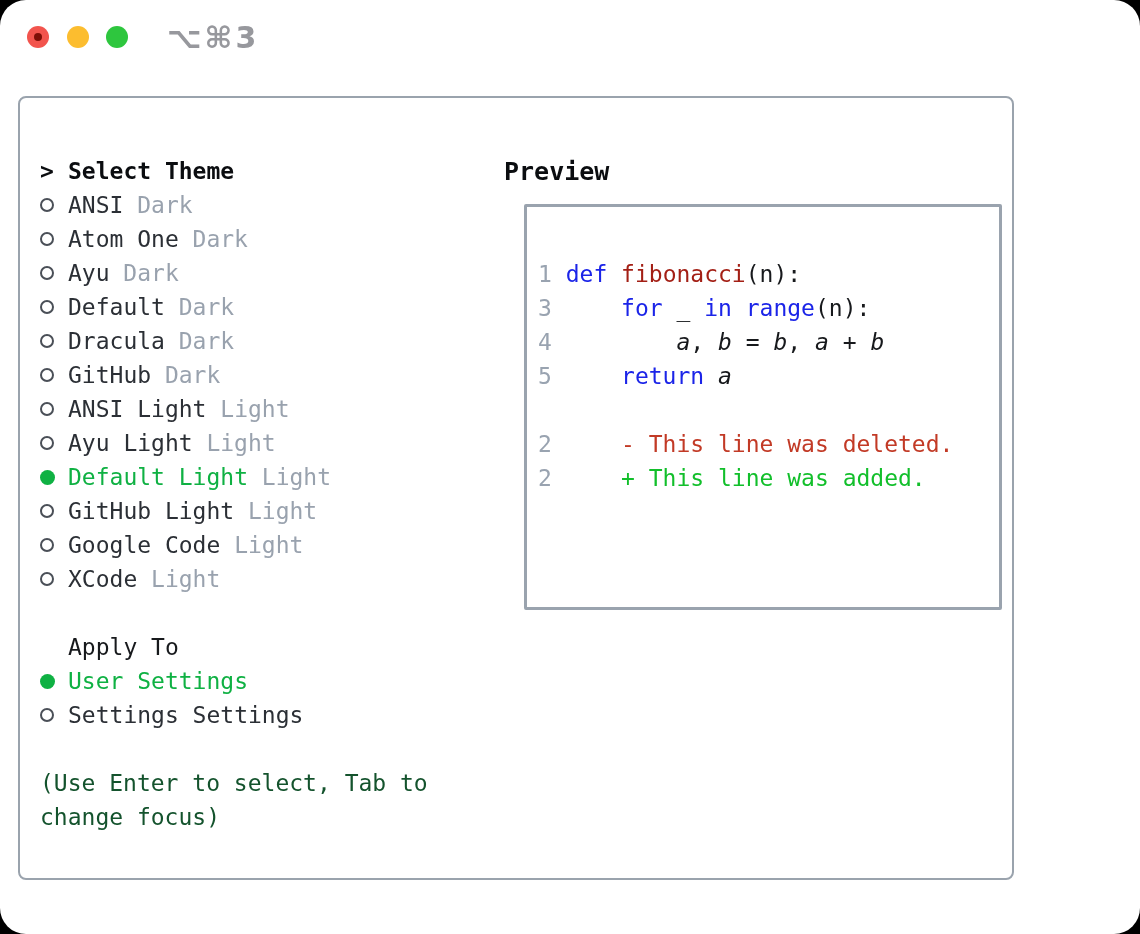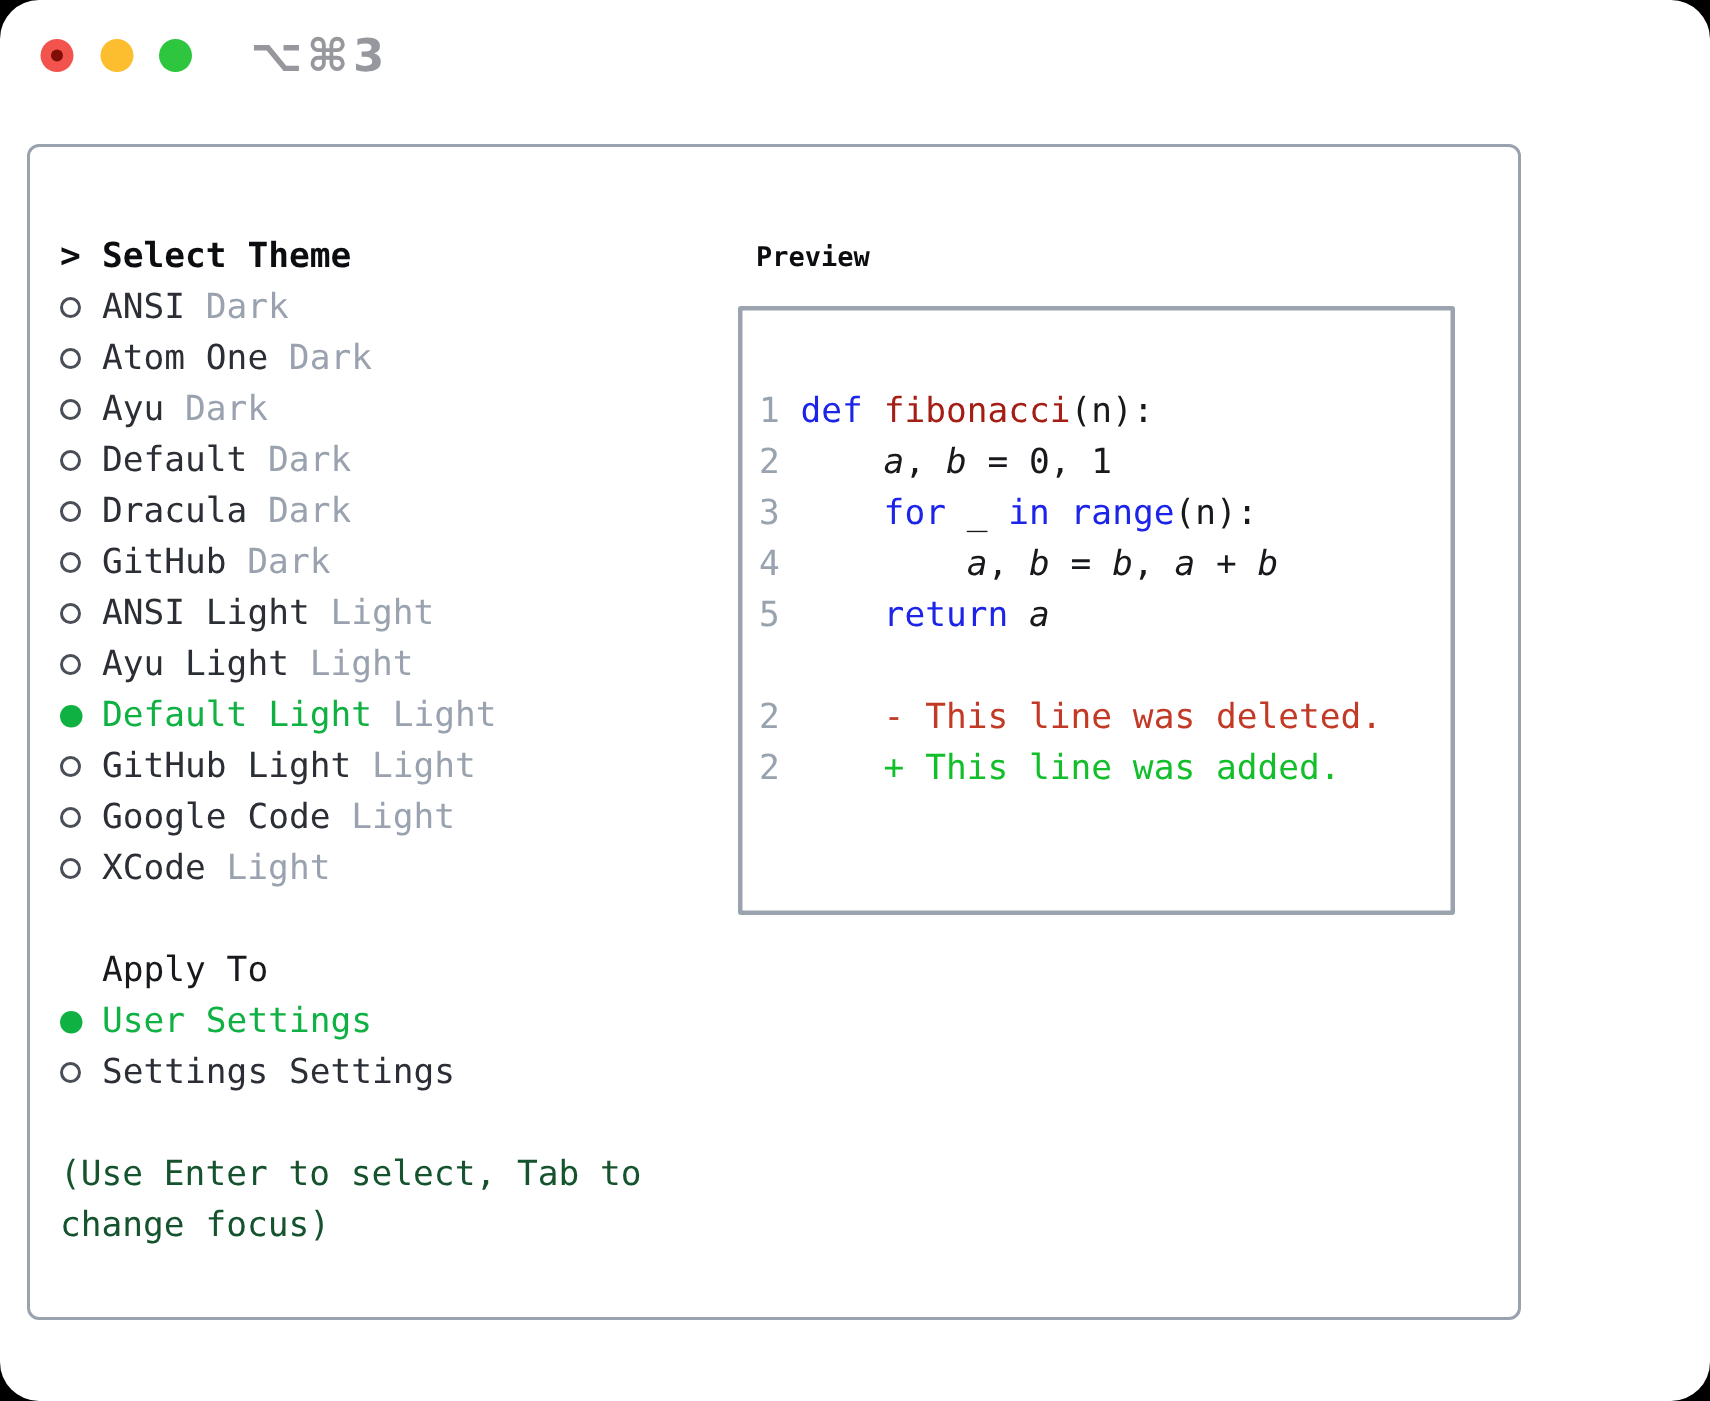--- a/index.html
+++ b/index.html
@@ -32,23 +32,23 @@
   .circle.sel{width:15px;height:15px;border:none;background:#0fb143;}
   .hdr{font-weight:bold;color:#0b0d10;}
   .hdr-plain{color:#17191c;}
   .name{color:#2b2f35;}
   .row.selected .name{color:#0fb143;}
   .tag{color:#99a2ae;margin-left:0.6em;}
   .section-gap{margin-top:34px;}
   .help{margin-top:34px;color:#14532d;font-size:23px;}
   .help div{height:34px;line-height:34px;white-space:pre;}
   
-  .preview-title{position:absolute;left:484px;top:56px;height:34px;display:flex;align-items:center;font-size:18px;}
+  .preview-title{position:absolute;left:484px;top:56px;height:34px;display:flex;align-items:center;font-size:25px;}
   .preview-box{
-    position:absolute;left:472px;top:106px;width:478px;height:406px;
+    position:absolute;left:504px;top:106px;width:478px;height:406px;
     border:3px solid #9aa3ae;border-radius:2px;box-sizing:border-box;
     padding:50px 0 0 11px;background:#fff;overflow:hidden;
   }
   .cline{height:34px;line-height:34px;font-size:23px;white-space:pre;color:#17191c;}
   .lnum{display:inline-block;width:2ch;color:#99a3b0;}
   .spacer{height:34px;}
   .tk-kw{color:#1b24e8;}
   .tk-fn{color:#a31f15;}
   .tk-var{font-style:italic;color:#17191c;}
   .tk-ctx{color:#8f97a2;}
@@ -157,21 +157,20 @@
     </div>
 
     <div class="preview-title">
       <span class="hdr">Preview</span>
     </div>
 
     <div class="preview-box">
 
       <div class="cline"><span class="lnum">1</span><span class="tk-kw">def</span><span> </span><span class="tk-fn">fibonacci</span><span>(n):</span></div>
 
-      <div class="cline"><span class="lnum">2</span><span>    </span><span class="tk-var">a</span><span>, </span><span class="tk-var">b</span><span> = 0, 1</span></div>
 
       <div class="cline"><span class="lnum">3</span><span>    </span><span class="tk-kw">for</span><span> _ </span><span class="tk-kw">in</span><span> </span><span class="tk-kw">range</span><span>(n):</span></div>
 
       <div class="cline"><span class="lnum">4</span><span>        </span><span class="tk-var">a</span><span>, </span><span class="tk-var">b</span><span> = </span><span class="tk-var">b</span><span>, </span><span class="tk-var">a</span><span> + </span><span class="tk-var">b</span></div>
 
       <div class="cline"><span class="lnum">5</span><span>    </span><span class="tk-kw">return</span><span> </span><span class="tk-var">a</span></div>
 
       <div class="spacer"></div>
 
 

